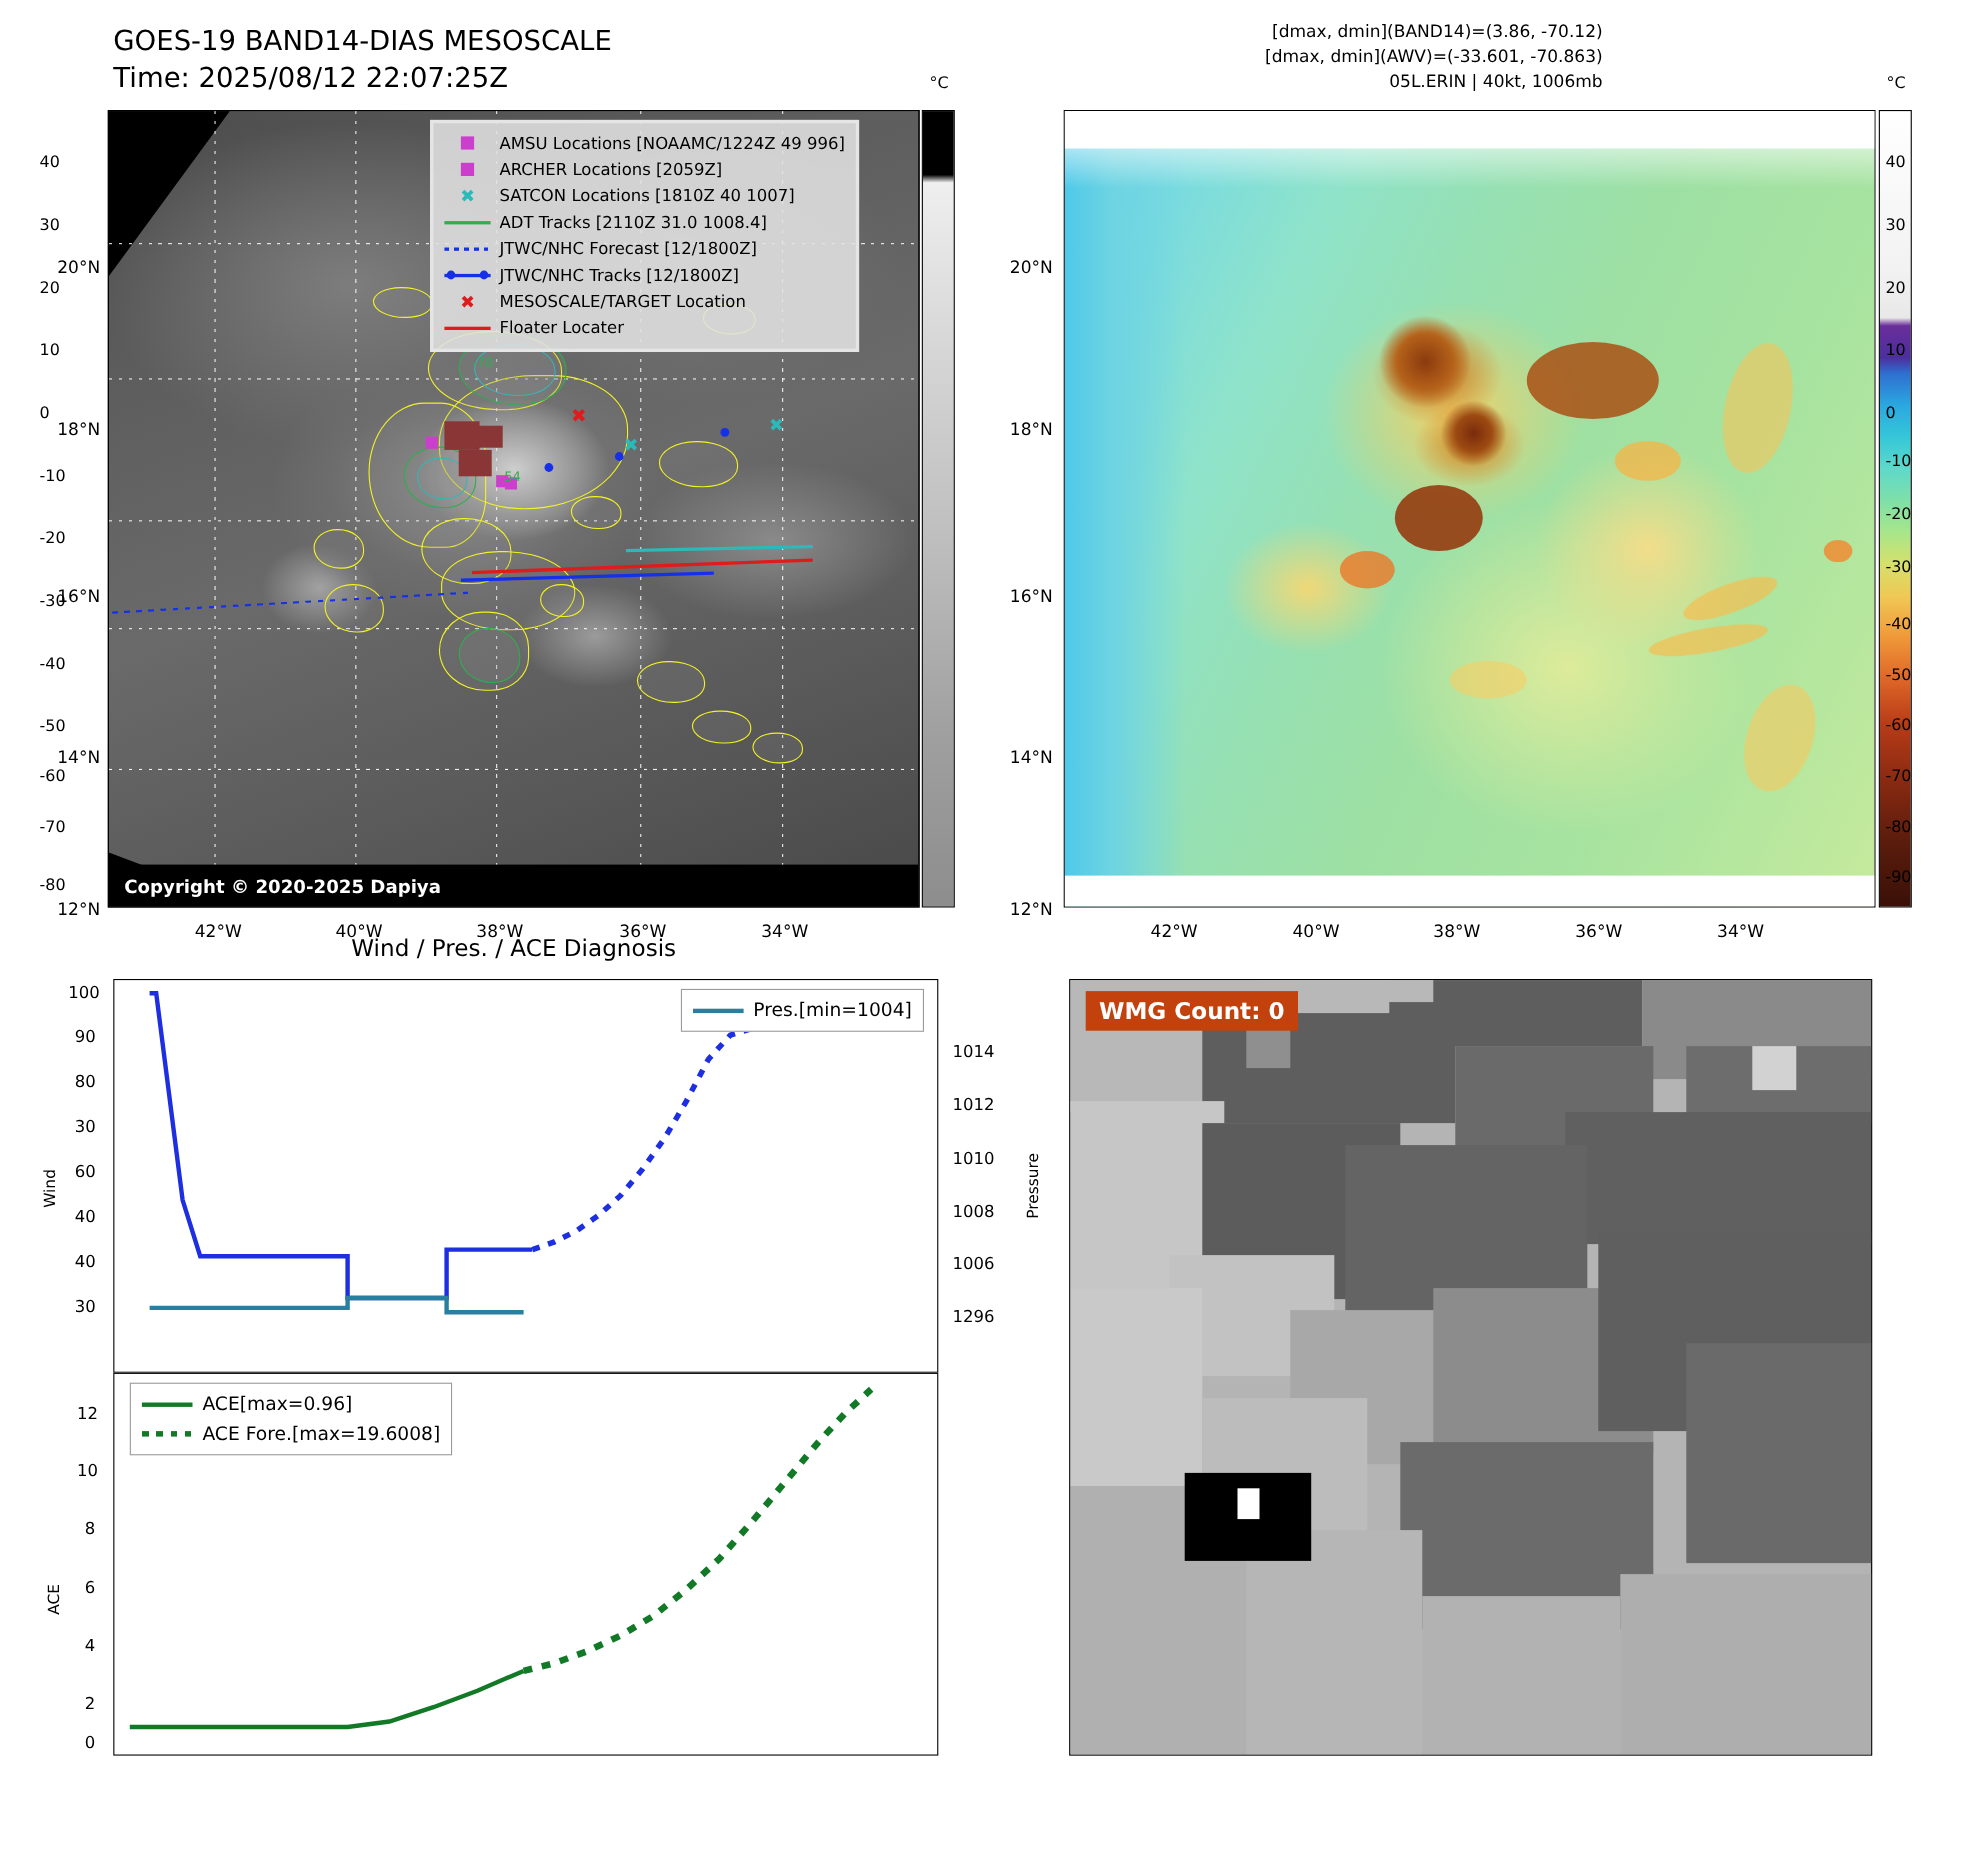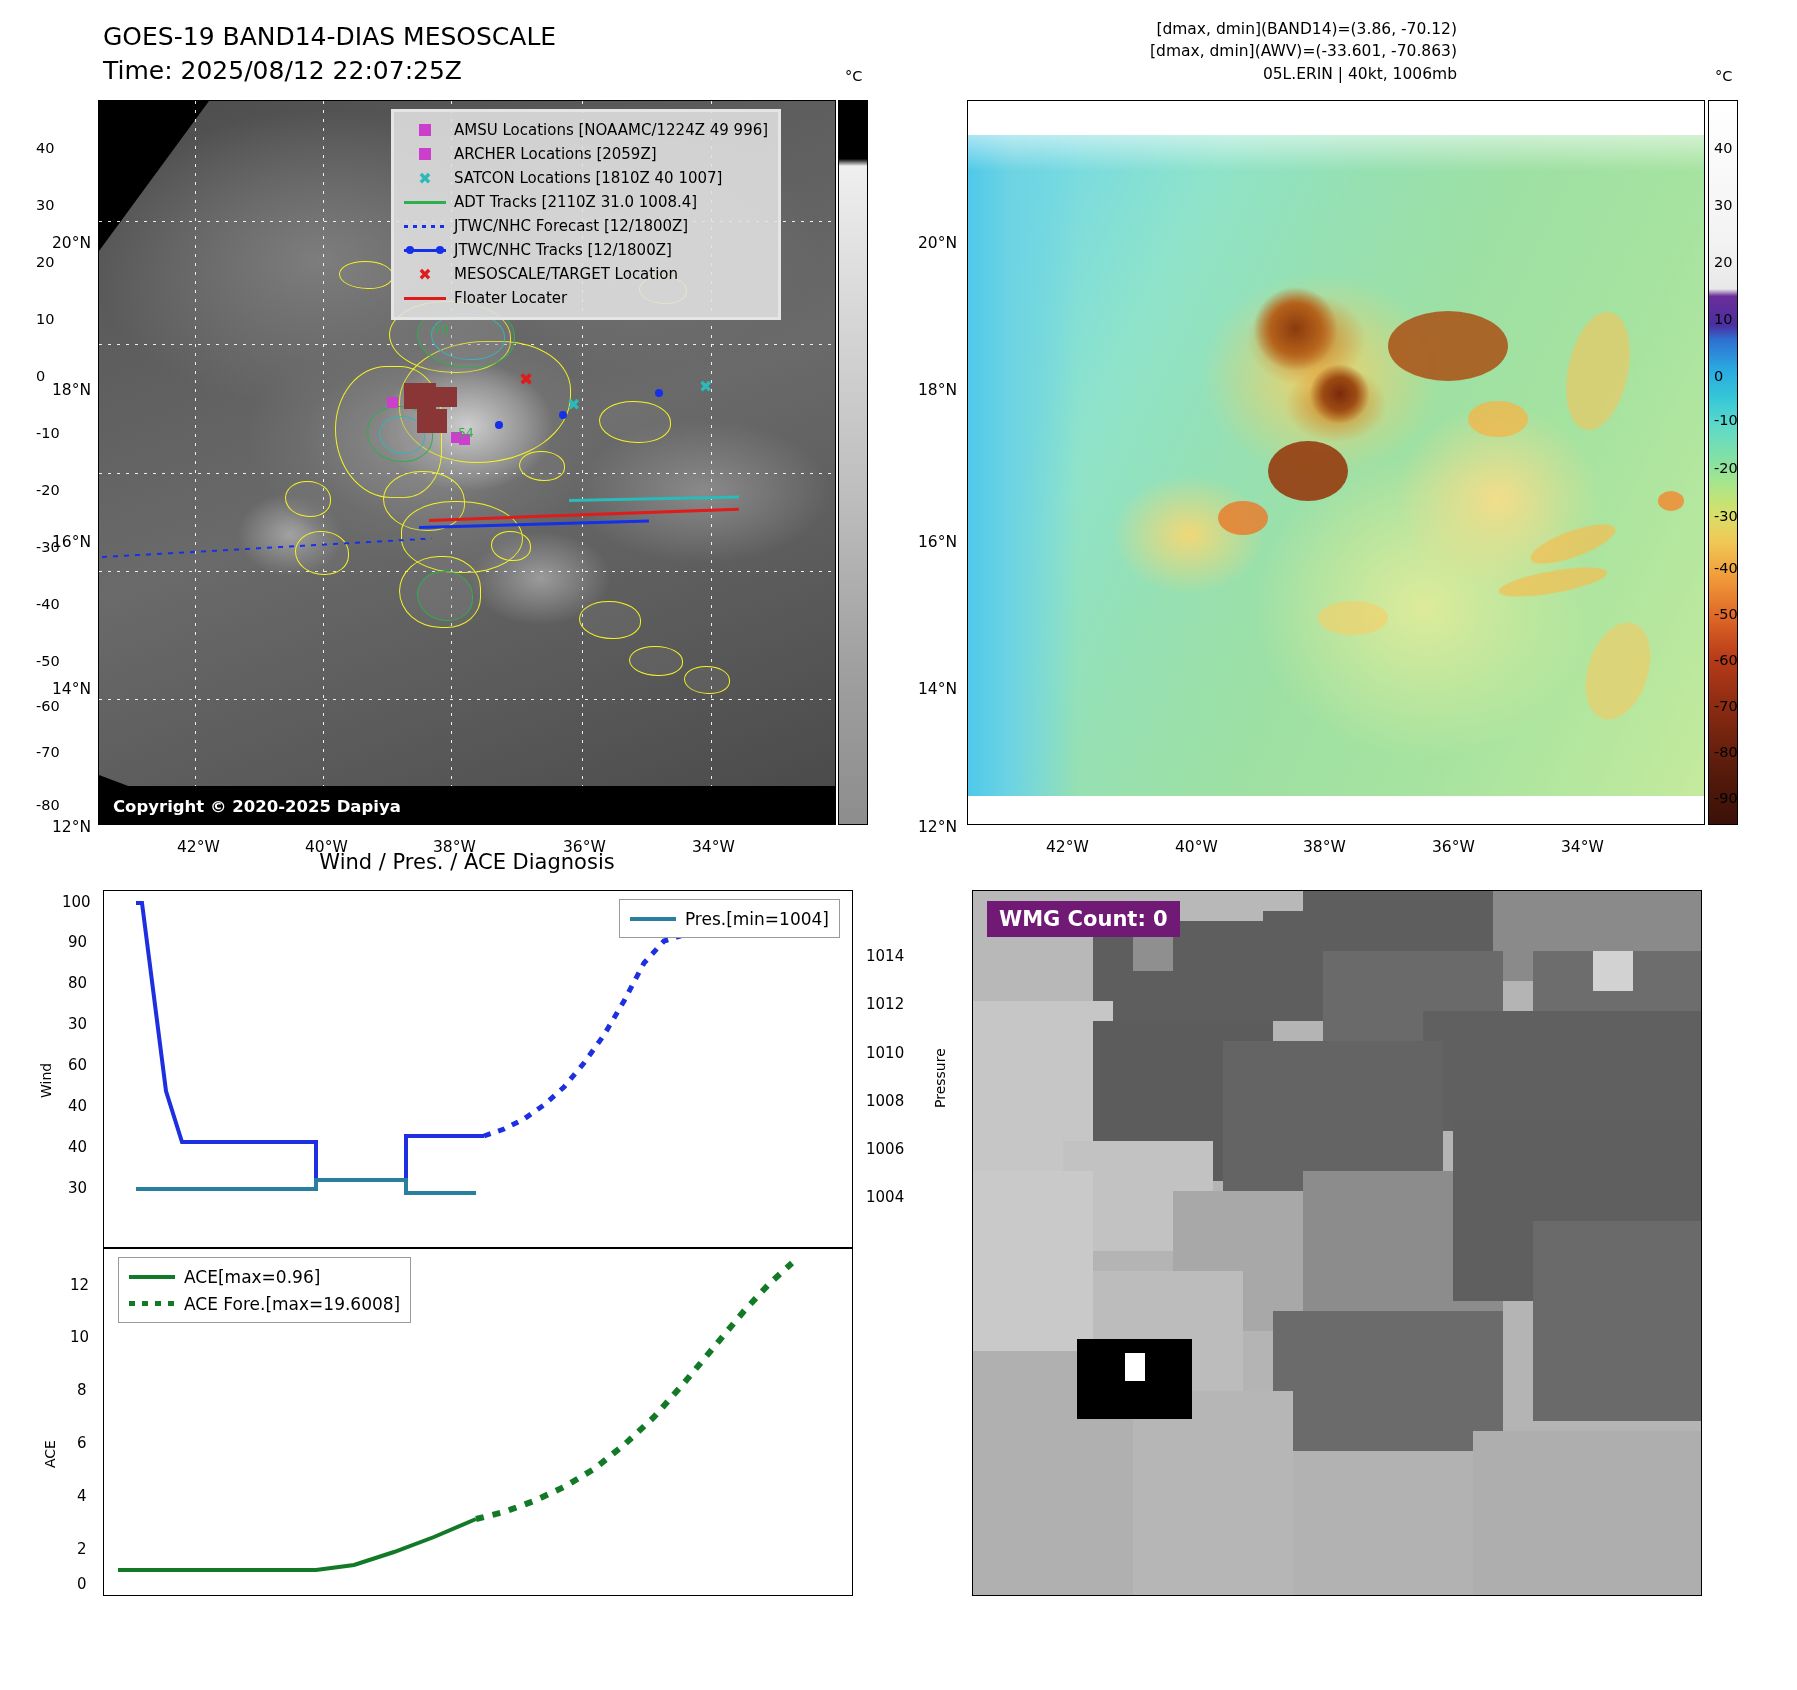--- a/index.html
+++ b/index.html
@@ -232,21 +232,21 @@
     transform: rotate(-90deg); transform-origin: center center; white-space: nowrap;
   }
 
   
   #wmg-panel {
     left: 972px; top: 890px; width: 730px; height: 706px;
     background: #b4b4b4;
   }
   #wmg-badge {
     position: absolute; left: 14px; top: 10px;
-    background: #701a75; color: #fff;
+    background: #c2410c; color: #fff;
     font-size: 21px; font-weight: bold;
     padding: 6px 12px;
   }
   .wmg-cell { position: absolute; }
 </style>
 </head>
 <body>
 
 <div id="title-left">GOES-19 BAND14-DIAS MESOSCALE
 Time: 2025/08/12 22:07:25Z</div>
@@ -488,21 +488,21 @@
 <div class="ytick" style="left:68px; top:1106px;">40</div>
 <div class="ytick" style="left:68px; top:1147px;">40</div>
 <div class="ytick" style="left:68px; top:1188px;">30</div>
 <div class="ylab-rot" style="left:16px; top:1060px; width:60px;">Wind</div>
 
 <div class="ytick-right" style="left:866px; top:956px;">1014</div>
 <div class="ytick-right" style="left:866px; top:1004px;">1012</div>
 <div class="ytick-right" style="left:866px; top:1053px;">1010</div>
 <div class="ytick-right" style="left:866px; top:1101px;">1008</div>
 <div class="ytick-right" style="left:866px; top:1149px;">1006</div>
-<div class="ytick-right" style="left:866px; top:1197px;">1004</div>
+<div class="ytick-right" style="left:866px; top:1197px;">1296</div>
 <div class="ylab-rot" style="left:900px; top:1060px; width:80px;">Pressure</div>
 
 <div class="plotbox" id="ace-plot">
   <svg width="750" height="348" viewBox="0 0 750 348" preserveAspectRatio="none" style="position:absolute; left:0; top:0;">
     <polyline fill="none" stroke="#127a27" stroke-width="4" points="14,321 120,321 212,321 250,316 290,303 330,288 372,270"></polyline>
     <polyline fill="none" stroke="#127a27" stroke-width="6" stroke-dasharray="8 9" stroke-linecap="butt" points="372,270 400,263 430,252 460,238 490,220 520,196 550,168 580,134 610,98 640,62 665,35 688,14"></polyline>
   </svg>
   <div class="leg-box" style="left:14px; top:8px;">
     <div class="leg-row">
       <span class="leg-sym solid-green"></span>

